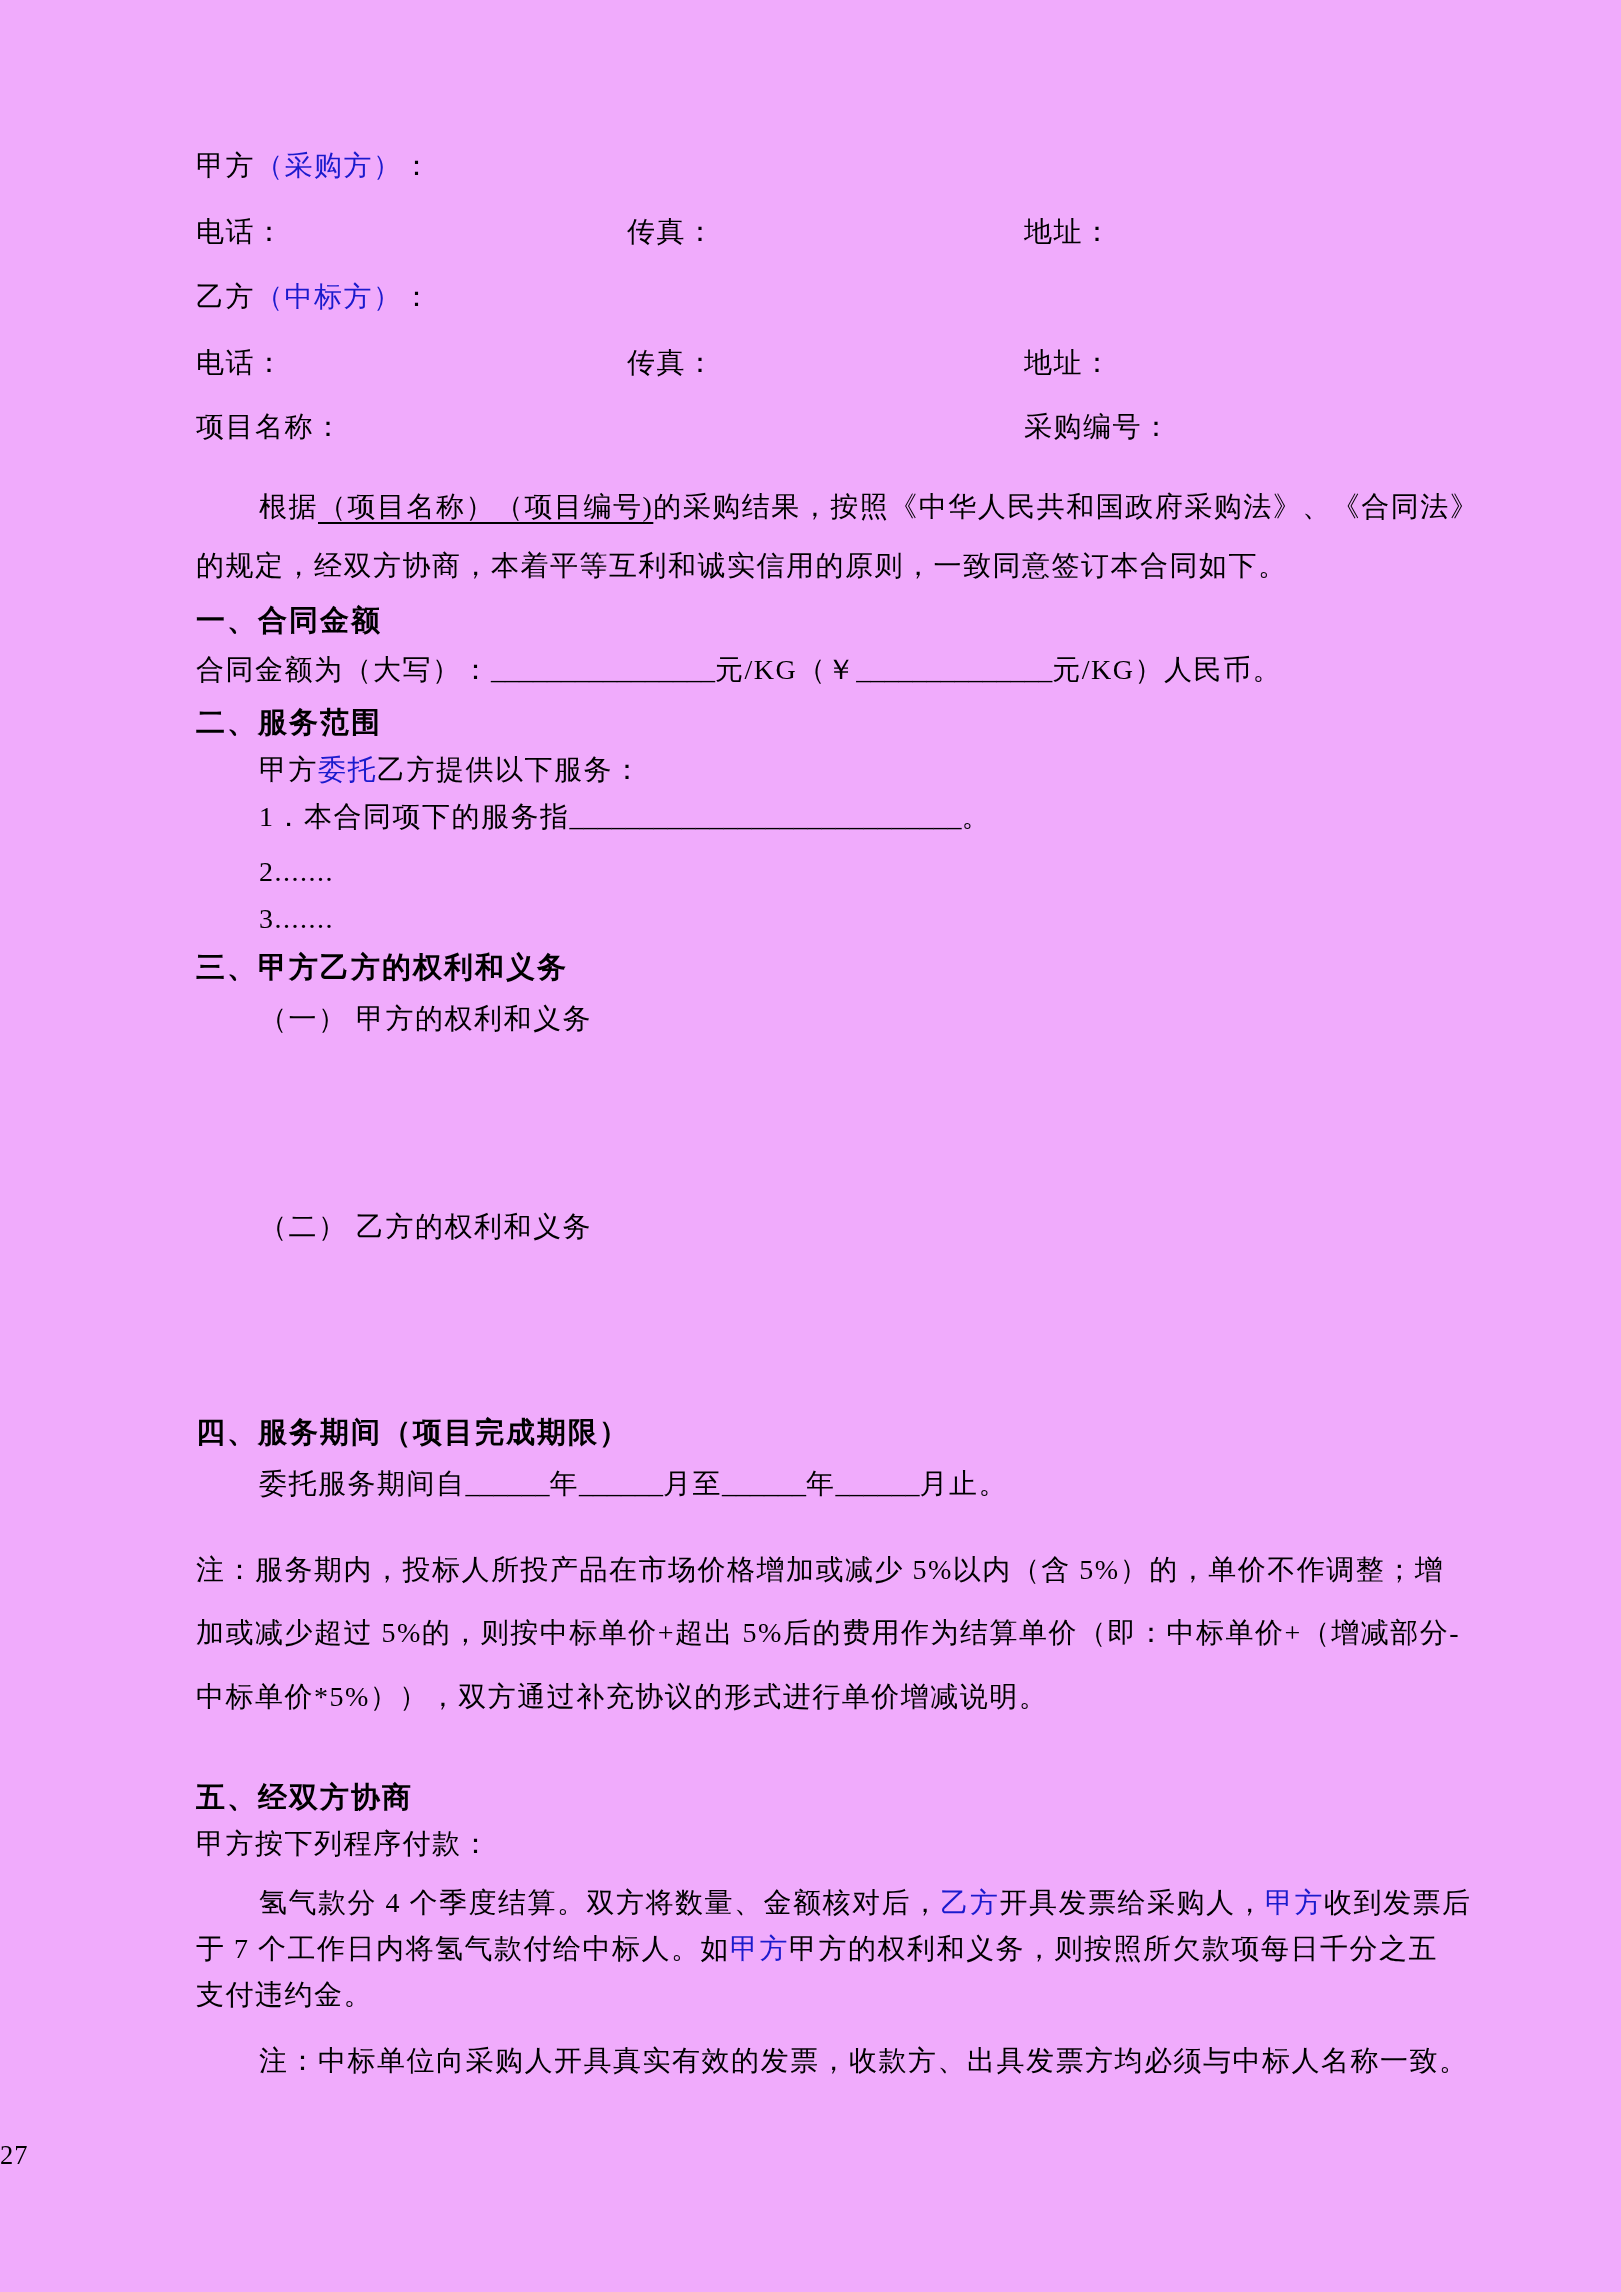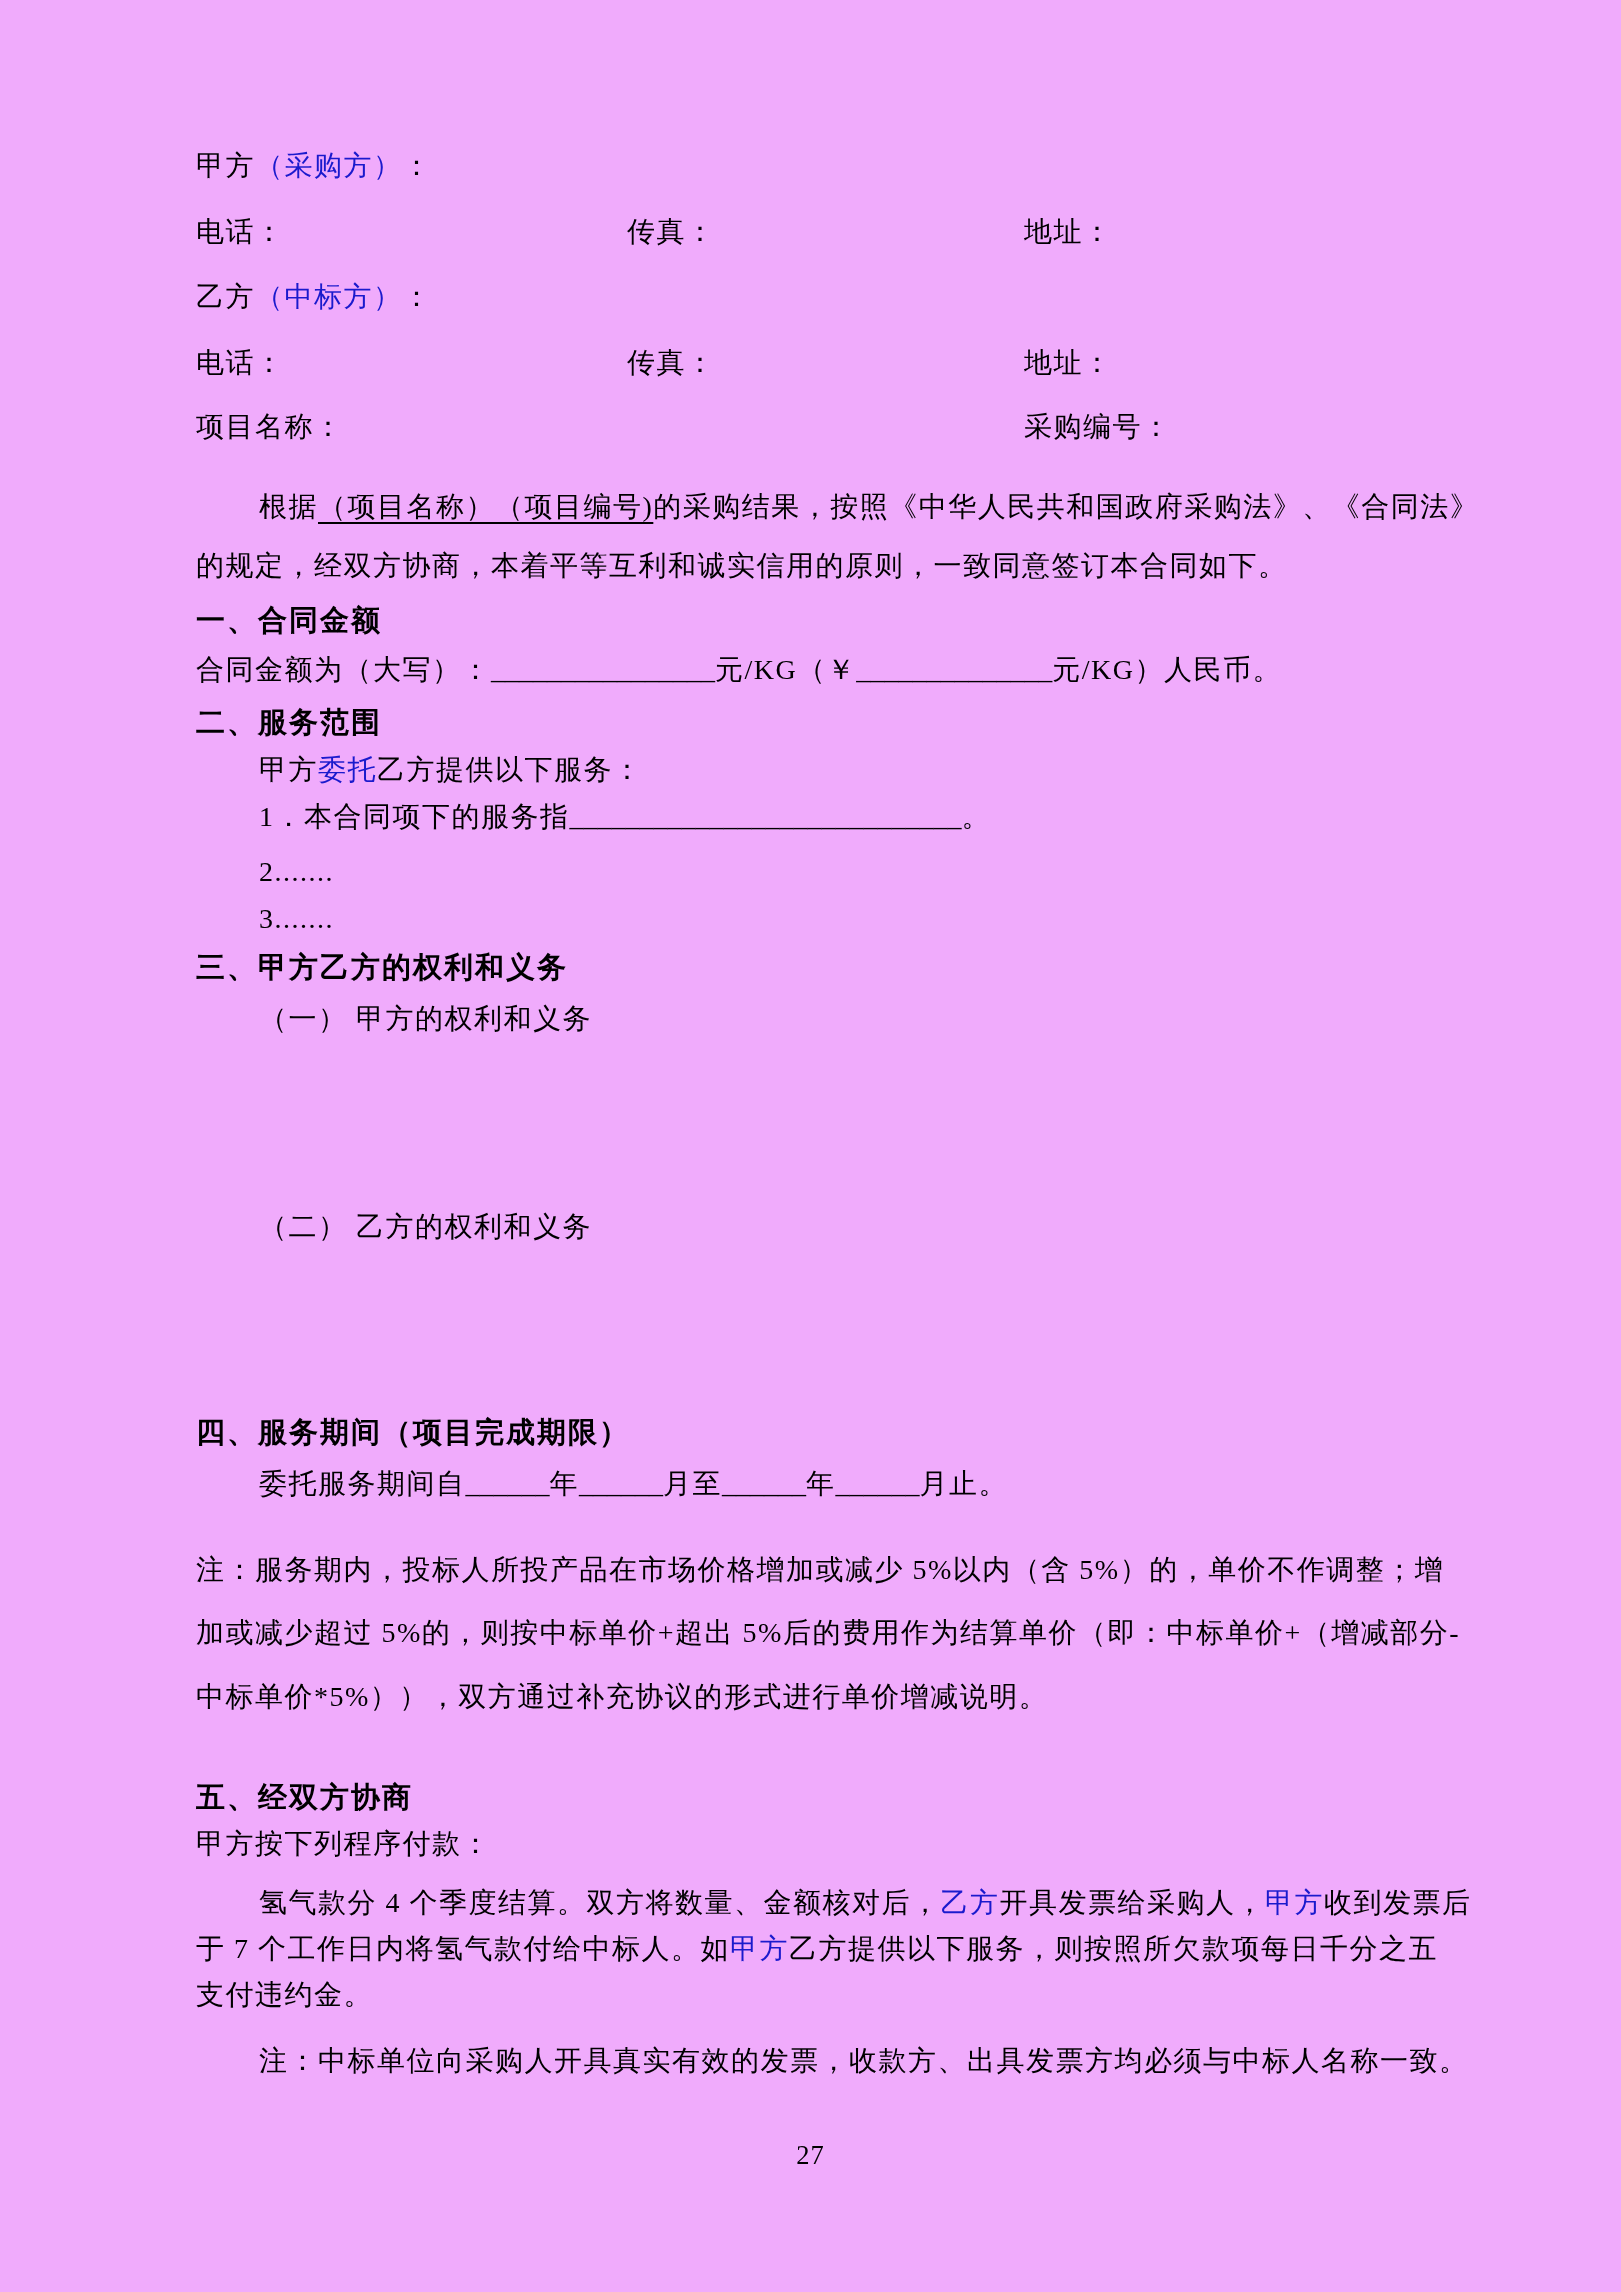--- a/index.html
+++ b/index.html
@@ -34,21 +34,21 @@
     text-underline-offset:5.9px;
   }
   .blank { letter-spacing:0; }
   .col { position:absolute; top:0; white-space:nowrap; }
   .col-a { left:0; }
   .col-b { left:431px; }
   .col-c { left:828px; }
   .pageno {
     position:absolute;
     left:0; width:1621px;
-    text-align:center;
+    text-align:left;
     font-size:26.5px;
     letter-spacing:1px;
   }
 </style>
 </head>
 <body>
 
 <div class="page">
 
   <div class="line" style="top:145px">
@@ -108,21 +108,21 @@
   <div class="line" style="top:1549px">注：服务期内，投标人所投产品在市场价格增加或减少 5%以内（含 5%）的，单价不作调整；增</div>
   <div class="line" style="top:1612px">加或减少超过 5%的，则按中标单价+超出 5%后的费用作为结算单价（即：中标单价+（增减部分-</div>
   <div class="line" style="top:1676px">中标单价*5%）），双方通过补充协议的形式进行单价增减说明。</div>
 
   <div class="line heading" style="top:1777px">五、经双方协商</div>
   <div class="line" style="top:1823px">甲方按下列程序付款：</div>
   <div class="line" style="top:1882px">
     <span class="indent">氢气款分 4 个季度结算。双方将数量、金额核对后，</span><span class="blue">乙方</span><span>开具发票给采购人，</span><span class="blue">甲方</span><span>收到发票后</span>
   </div>
   <div class="line" style="top:1928px">
-    <span>于 7 个工作日内将氢气款付给中标人。如</span><span class="blue">甲方</span><span>乙方提供以下服务，则按照所欠款项每日千分之五</span>
+    <span>于 7 个工作日内将氢气款付给中标人。如</span><span class="blue">甲方</span><span>甲方的权利和义务，则按照所欠款项每日千分之五</span>
   </div>
   <div class="line" style="top:1974px">支付违约金。</div>
   <div class="line indent" style="top:2040px">注：中标单位向采购人开具真实有效的发票，收款方、出具发票方均必须与中标人名称一致。</div>
 
 
   <div class="pageno" style="top:2140px">27</div>
 
 </div>
 
 

